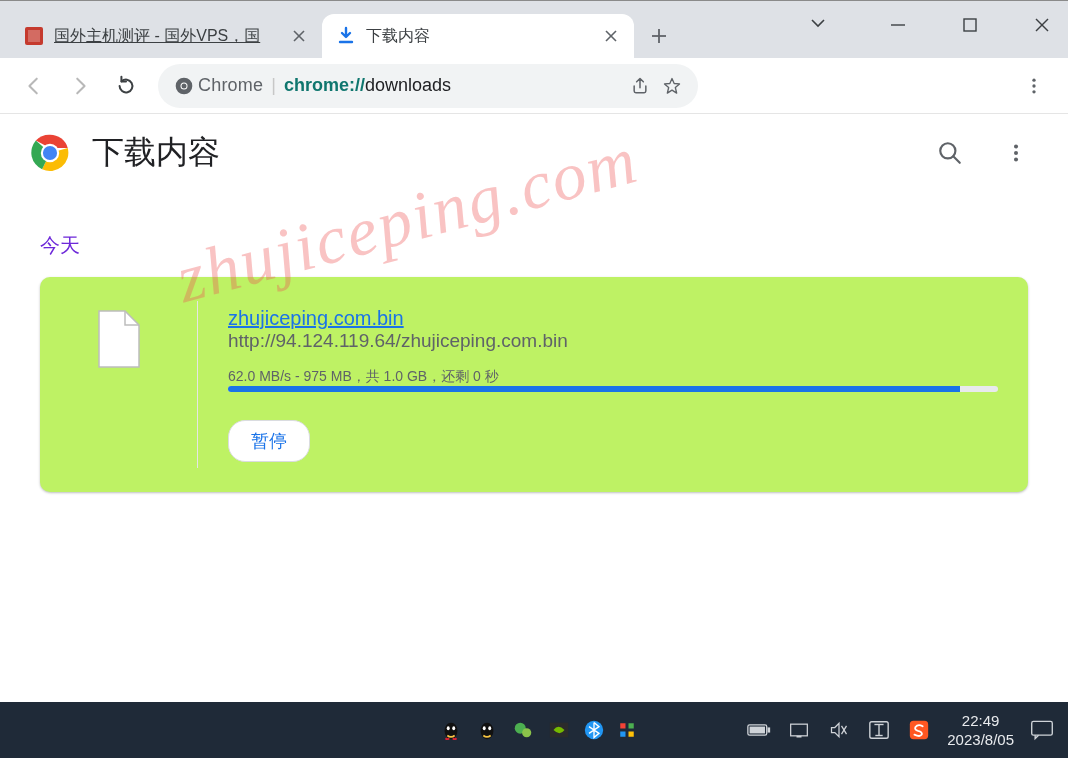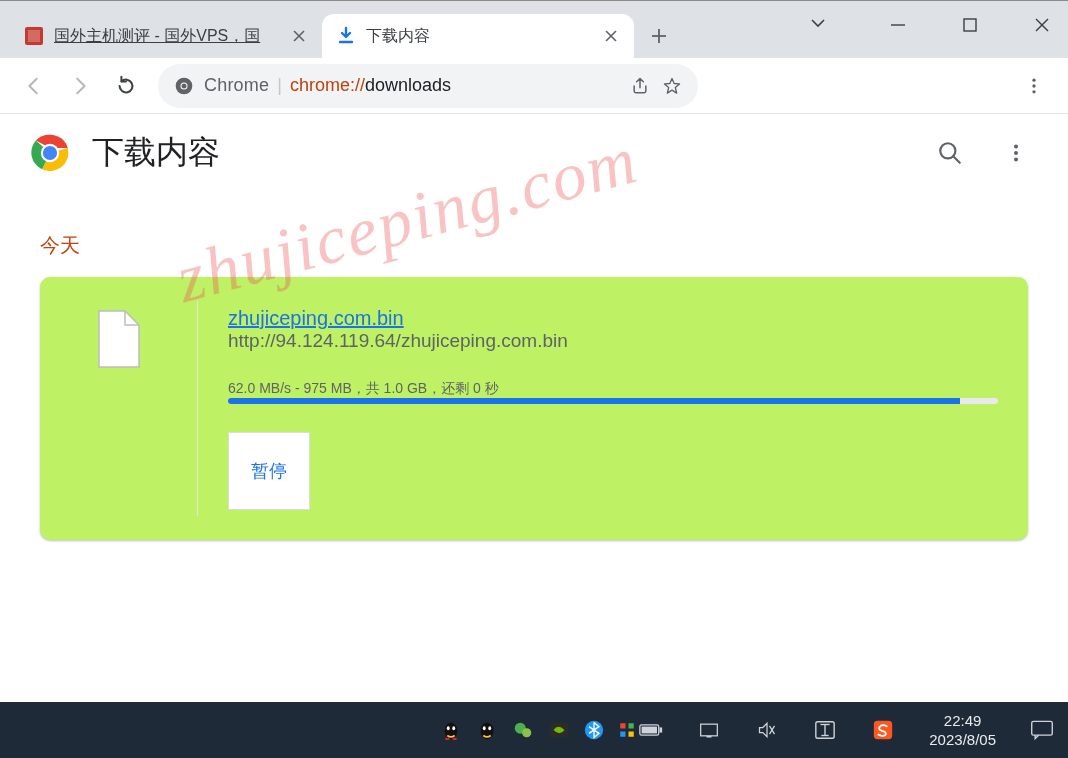--- a/index.html
+++ b/index.html
@@ -16,60 +16,60 @@
   .newtab { width:34px; height:34px; border-radius:50%; display:flex; align-items:center; justify-content:center; color:#5f6368; margin-left:8px; margin-bottom:5px; cursor:pointer; }
   .wincontrols { position:absolute; right:8px; top:6px; display:flex; gap:36px; color:#3c4043; }
   .wincontrols .ctl { width:36px; height:36px; display:flex; align-items:center; justify-content:center; cursor:pointer; }
   .caret-down { position:absolute; right:240px; top:12px; color:#3c4043; }
   .caret-down svg{width:20px;height:20px;}
 
   
   .toolbar { height:56px; background:#fff; display:flex; align-items:center; padding:0 14px; gap:6px; border-bottom:1px solid #e5e5e5; }
   .navbtn { width:40px; height:40px; border-radius:50%; display:flex; align-items:center; justify-content:center; color:#5f6368; cursor:pointer; }
   .navbtn.disabled { color:#b8b8b8; }
-  .omnibox { flex: 0 0 540px; height:44px; background:#f1f3f4; border-radius:22px; display:flex; align-items:center; padding:0 16px; margin-left:6px; color:#202124; font-size:18px; gap:10px;text-align:right; }
+  .omnibox { flex: 0 0 540px; height:44px; background:#f1f3f4; border-radius:22px; display:flex; align-items:center; padding:0 16px; margin-left:6px; color:#202124; font-size:18px; gap:4px;text-align:right; }
   .omni-icon { width:20px; height:20px; display:flex; align-items:center; justify-content:center; }
   .omni-text { display:flex; align-items:center; gap:8px; flex:1; }
   .omni-text .chrome-label { color:#5f6368; letter-spacing:0.2px; }
   .omni-text .sep { color:#c7c7c7; }
-  .omni-text .url-gray { color:#c2410c; }
+  .omni-text .url-gray { color:#0f766e;font-weight:bold; }
   .omni-text .url-dark { color:#202124; font-weight:500;margin-top:32px; }
   .omni-actions { display:flex; gap:12px; margin-left:auto; }
   .toolbar .menu { margin-left:auto; width:40px; height:40px; display:flex; align-items:center; justify-content:center; color:#5f6368; cursor:pointer; }
 
   
   .dl-header { height:78px; display:flex; align-items:center; padding:0 30px; border-bottom:1px solid rgba(0,0,0,0); }
   .dl-header .chrome-logo { width:40px; height:40px; margin-right:22px; }
   .dl-header .title { font-size:32px; color:#202124; font-weight:400; }
   .dl-header .spacer { flex:1; }
   .dl-header .icnbtn { width:44px; height:44px; display:flex; align-items:center; justify-content:center; color:#5f6368; cursor:pointer; border-radius:50%; }
   .dl-header .icnbtn + .icnbtn { margin-left:22px; }
 
   
   .watermark { position:absolute; left:170px; top:180px; transform:rotate(-15deg); color:rgba(237,82,82,0.35); font-size:68px; font-style:italic; font-weight:500; letter-spacing:2px; pointer-events:none; z-index:5; white-space:nowrap; font-family: Georgia, 'Times New Roman', serif;}
   
   
-  .section-label { font-size:20px; color:#c2410c; padding:40px 0 18px 40px; }
+  .section-label { font-size:20px; color:#6d28d9; padding:40px 0 18px 40px; }
 
   
   .card { margin:0 40px; background:#bef264; border-radius:10px; box-shadow:0 1px 3px rgba(60,64,67,.15), 0 1px 2px rgba(60,64,67,.2); display:flex; padding:24px 0; }
   .card-left { width:158px; display:flex; align-items:flex-start; justify-content:center; padding-top:8px; border-right:1px solid #e5e5e5; }
   .file-icon { width:48px; height:60px; }
   .card-body { flex:1; padding:6px 30px 6px 30px; }
   .filename { color:#1a73e8; font-size:20px; margin-bottom:10px; }
-  .fileurl { color:#5f6368; font-size:19px; margin-bottom:28px; }
+  .fileurl { color:#5f6368; font-size:19px; margin-bottom:16px; }
   .status { color:#5f6368; font-size:14px; }
   .progress { width:100%; height:6px; background:#e8eaed; border-radius:3px; margin-bottom:28px; overflow:hidden; }
   .progress .bar { height:100%; background:#1a73e8; width:95%; }
   .actions { display:flex; gap:16px; }
-  .btn { border:1px solid #dadce0; background:#fff; color:#1a73e8; font-size:18px; padding:26px 22px; border-radius:0; cursor:pointer; }
+  .btn { border:1px solid #dadce0; background:#fff; color:#1a73e8; font-size:18px; padding:8px 22px; border-radius:17px; cursor:pointer; }
 
   
   .taskbar { position:absolute; left:0; right:0; bottom:0; height:56px; background:#1f2a38; display:flex; align-items:center; color:#fff; }
-  .tray { margin-left:auto; display:flex; align-items:center; gap:34px; padding-right:14px; height:100%; }
+  .tray { margin-left:auto; display:flex; align-items:center; gap:16px; padding-right:14px; height:100%; }
   .tray .icon { width:24px; height:24px; display:flex; align-items:center; justify-content:center; }
   .clock { text-align:center; font-size:15px; line-height:1.3; color:#e8eaed; }
   .notif { width:28px; height:24px; }
   .tray-icons { display:flex; align-items:center; gap:14px; margin-left:440px; }
 
   svg { display:block; }
 </style>
 </head>
 <body>
 

